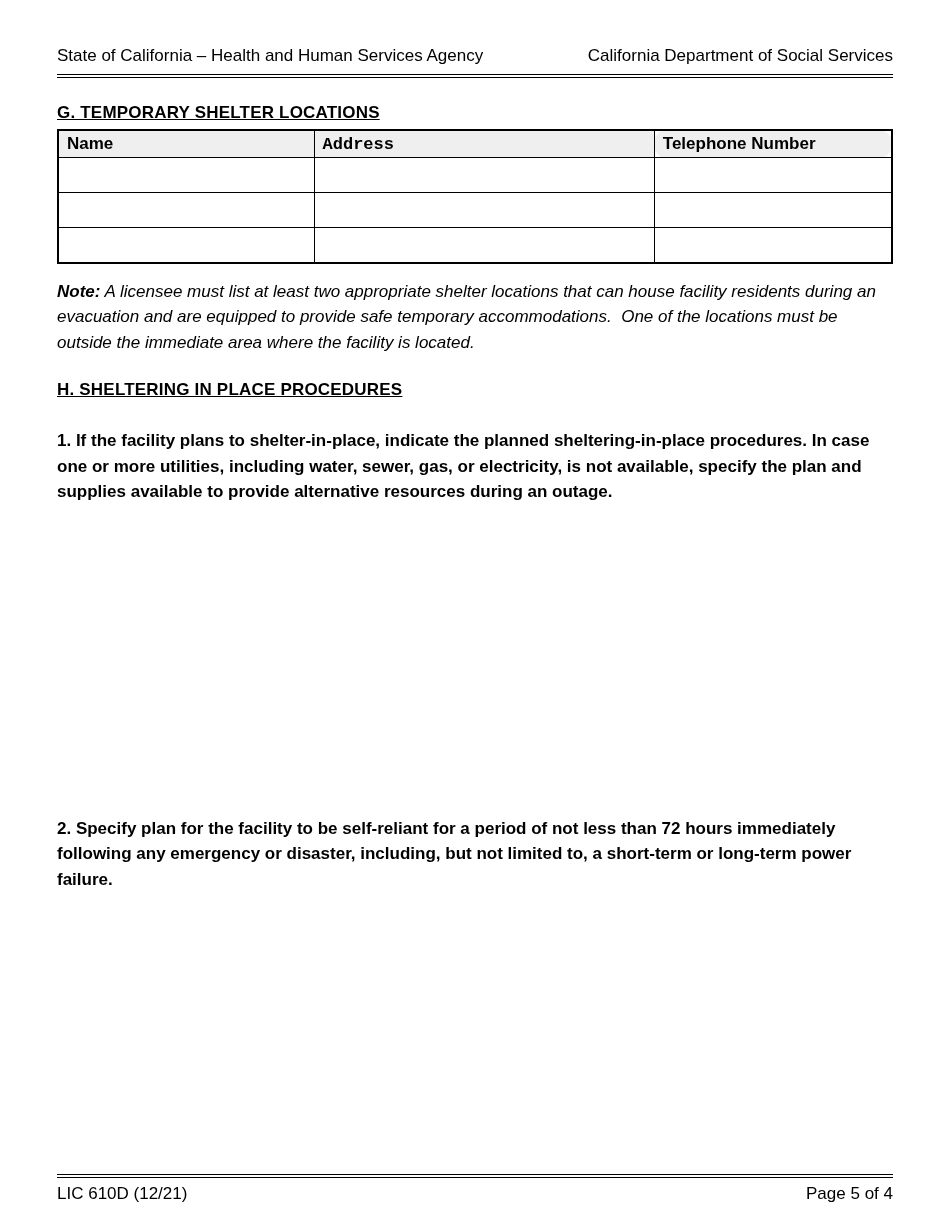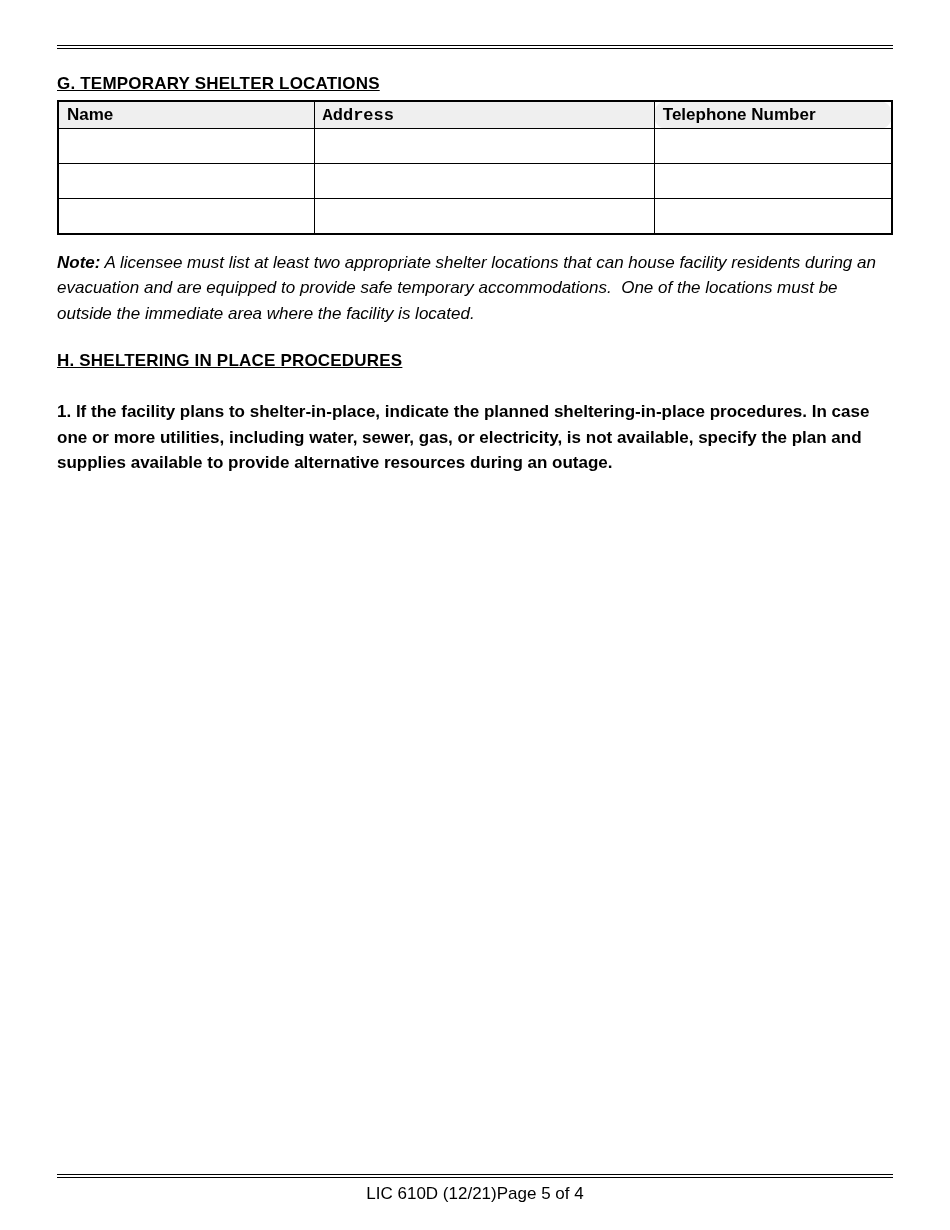--- a/index.html
+++ b/index.html
@@ -74,30 +74,34 @@
     font-weight: bold;
     font-size: 17px;
     line-height: 1.5;
   }
   .answer-area { width: 100%; }
   .answer-1 { height: 283px; }
   .answer-2 { flex: 1 1 auto; min-height: 200px; }
   .footer { margin-top: auto; }
   .footer-row {
     display: flex;
-    justify-content: center;
+    justify-content: space-between;
     font-size: 17px;
     padding: 6px 0 26px 0;
   }
 </style>
 </head>
 <body>
 
 <div class="page">
 
+  <div class="header-row">
+    <span>State of California – Health and Human Services Agency</span>
+    <span>California Department of Social Services</span>
+  </div>
   <div class="double-rule"></div>
 
   <h2 class="section-heading">G. TEMPORARY SHELTER LOCATIONS</h2>
 
   <table class="shelter-table">
     <thead>
       <tr>
         <th class="col-name">Name</th>
         <th class="col-address">Address</th>
         <th class="col-phone">Telephone Number</th>
@@ -122,20 +126,21 @@
     </tbody>
   </table>
 
   <p class="note"><span class="note-label">Note:</span><span class="note-body"> A licensee must list at least two appropriate shelter locations that can house facility residents during an evacuation and are equipped to provide safe temporary accommodations.  One of the locations must be outside the immediate area where the facility is located.</span></p>
 
   <h2 class="section-heading">H. SHELTERING IN PLACE PROCEDURES</h2>
 
   <p class="question">1. If the facility plans to shelter-in-place, indicate the planned sheltering-in-place procedures. In case one or more utilities, including water, sewer, gas, or electricity, is not available, specify the plan and supplies available to provide alternative resources during an outage.</p>
   <div class="answer-area answer-1"></div>
 
+  <p class="question">2. Specify plan for the facility to be self-reliant for a period of not less than 72 hours immediately following any emergency or disaster, including, but not limited to, a short-term or long-term power failure.</p>
   <div class="answer-area answer-2"></div>
 
   <div class="footer">
     <div class="double-rule"></div>
     <div class="footer-row">
       <span>LIC 610D (12/21)</span>
       <span>Page 5 of 4</span>
     </div>
   </div>
 

